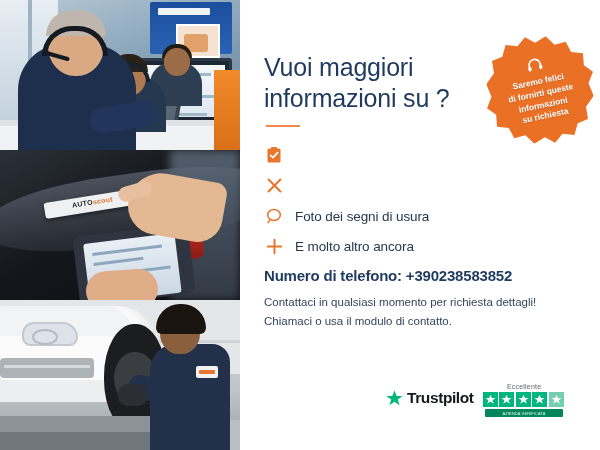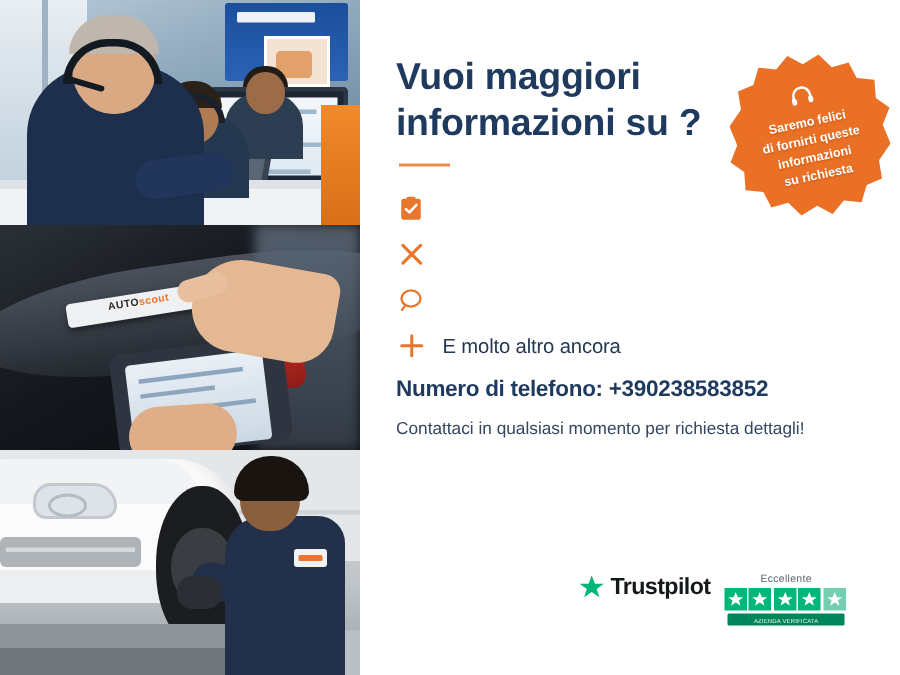--- a/index.html
+++ b/index.html
@@ -95,34 +95,34 @@
   .p3 .mhair{position:absolute;left:156px;top:4px;width:50px;height:30px;background:#1a1410;border-radius:24px 24px 6px 6px;}
   .p3 .marm{position:absolute;left:128px;top:78px;width:54px;height:24px;background:#22304a;border-radius:13px;transform:rotate(12deg);}
   .p3 .glove{position:absolute;left:118px;top:84px;width:30px;height:22px;background:#2b2f35;border-radius:10px;}
   .p3 .badge3{position:absolute;left:196px;top:66px;width:22px;height:12px;background:#f0f2f4;border-radius:2px;}
   .p3 .badge3::after{content:"";position:absolute;left:3px;top:4px;width:16px;height:4px;background:#e8762c;border-radius:1px;}
   .p3 .bench{position:absolute;left:160px;top:120px;width:80px;height:30px;background:#b9bfc4;}
 
   
   .panel { flex:1; position:relative; padding:36px 22px 0 24px; background:#fff; }
 
-  .headline { font-size:25px; line-height:1.22; font-weight:700; color:#1f3a5f; letter-spacing:-.2px; }
+  .headline { font-size:25px; line-height:1.22; font-weight:400; color:#1f3a5f; letter-spacing:-.2px;margin-top:16px; }
   .rule { width:34px; height:2px; background:#e8762c; margin:12px 0 0 2px; opacity:.85; }
 
   .list { margin-top:18px; }
   .list-item { display:flex; align-items:center; margin-bottom:10.5px; }
   .ico { width:20px; height:20px; flex:0 0 20px; margin-right:11px; display:flex; align-items:center; justify-content:center; color:#e8762c; }
   .ico svg { display:block; }
   .li-label { font-size:13.5px; color:#24384f; letter-spacing:-.1px; }
 
   .phone { margin-top:4px; font-size:15px; font-weight:700; color:#1f3a5f; letter-spacing:-.2px; }
   .sub { margin-top:9px; font-size:11.5px; line-height:1.62; color:#33465e; }
 
   
-  .tp { position:absolute; left:146px; bottom:33px; display:flex; align-items:flex-start; }
+  .tp { position:absolute; left:146px; bottom:33px; display:flex; align-items:center; }
   .tp-logo { display:flex; align-items:center; margin-right:9px; padding-bottom:3px; }
   .tp-logo svg { margin-right:4px; }
   .tp-word { font-size:15.5px; font-weight:700; color:#16191c; letter-spacing:-.4px; }
   .tp-right { display:flex; flex-direction:column; align-items:center; }
   .tp-exc { font-size:7px; color:#5b6670; letter-spacing:.2px; margin-bottom:2px; }
   .stars { display:flex; }
   .star-box { width:15px; height:15px; background:#00b67a; margin-right:1.6px; display:flex; align-items:center; justify-content:center; }
   .star-box.half { background:#73cfae; }
   .verified { margin-top:2.5px; width:78px; height:8px; background:#00865a; border-radius:1px;
               display:flex; align-items:center; justify-content:center; }
@@ -255,20 +255,21 @@
         </span>
       </div>
 
       <div class="list-item">
         <span class="ico">
           <svg width="17" height="16" viewBox="0 0 17 16">
             <ellipse cx="8" cy="7" rx="6.3" ry="5.4" fill="none" stroke="#e8762c" stroke-width="1.5"></ellipse>
             <line x1="4.2" y1="11.4" x2="2" y2="14.6" stroke="#e8762c" stroke-width="1.5" stroke-linecap="round"></line>
           </svg>
         </span>
+        <span class="li-label">Foto dei segni di usura</span>
       </div>
 
 
       <div class="list-item">
         <span class="ico">
           <svg width="17" height="17" viewBox="0 0 17 17">
             <g stroke="#e8762c" stroke-width="2" stroke-linecap="round">
               <line x1="8.5" y1="1.8" x2="8.5" y2="15.2"></line>
               <line x1="1.8" y1="8.5" x2="15.2" y2="8.5"></line>
             </g>
@@ -276,20 +277,21 @@
         </span>
         <span class="li-label">E molto altro ancora</span>
       </div>
 
     </div>
 
     <div class="phone">Numero di telefono: +390238583852</div>
 
     <div class="sub">
       <div>Contattaci in qualsiasi momento per richiesta dettagli!</div>
+      <div>Chiamaci o usa il modulo di contatto.</div>
     </div>
 
     <div class="tp">
       <div class="tp-logo">
         <svg width="17" height="17" viewBox="0 0 17 17">
           <polygon points="8.5,0.6 10.7,6.1 16.6,6.1 11.8,9.6 13.6,15.2 8.5,11.7 3.4,15.2 5.2,9.6 0.4,6.1 6.3,6.1" fill="#00b67a"></polygon>
         </svg>
         <span class="tp-word">Trustpilot</span>
       </div>
       <div class="tp-right">

